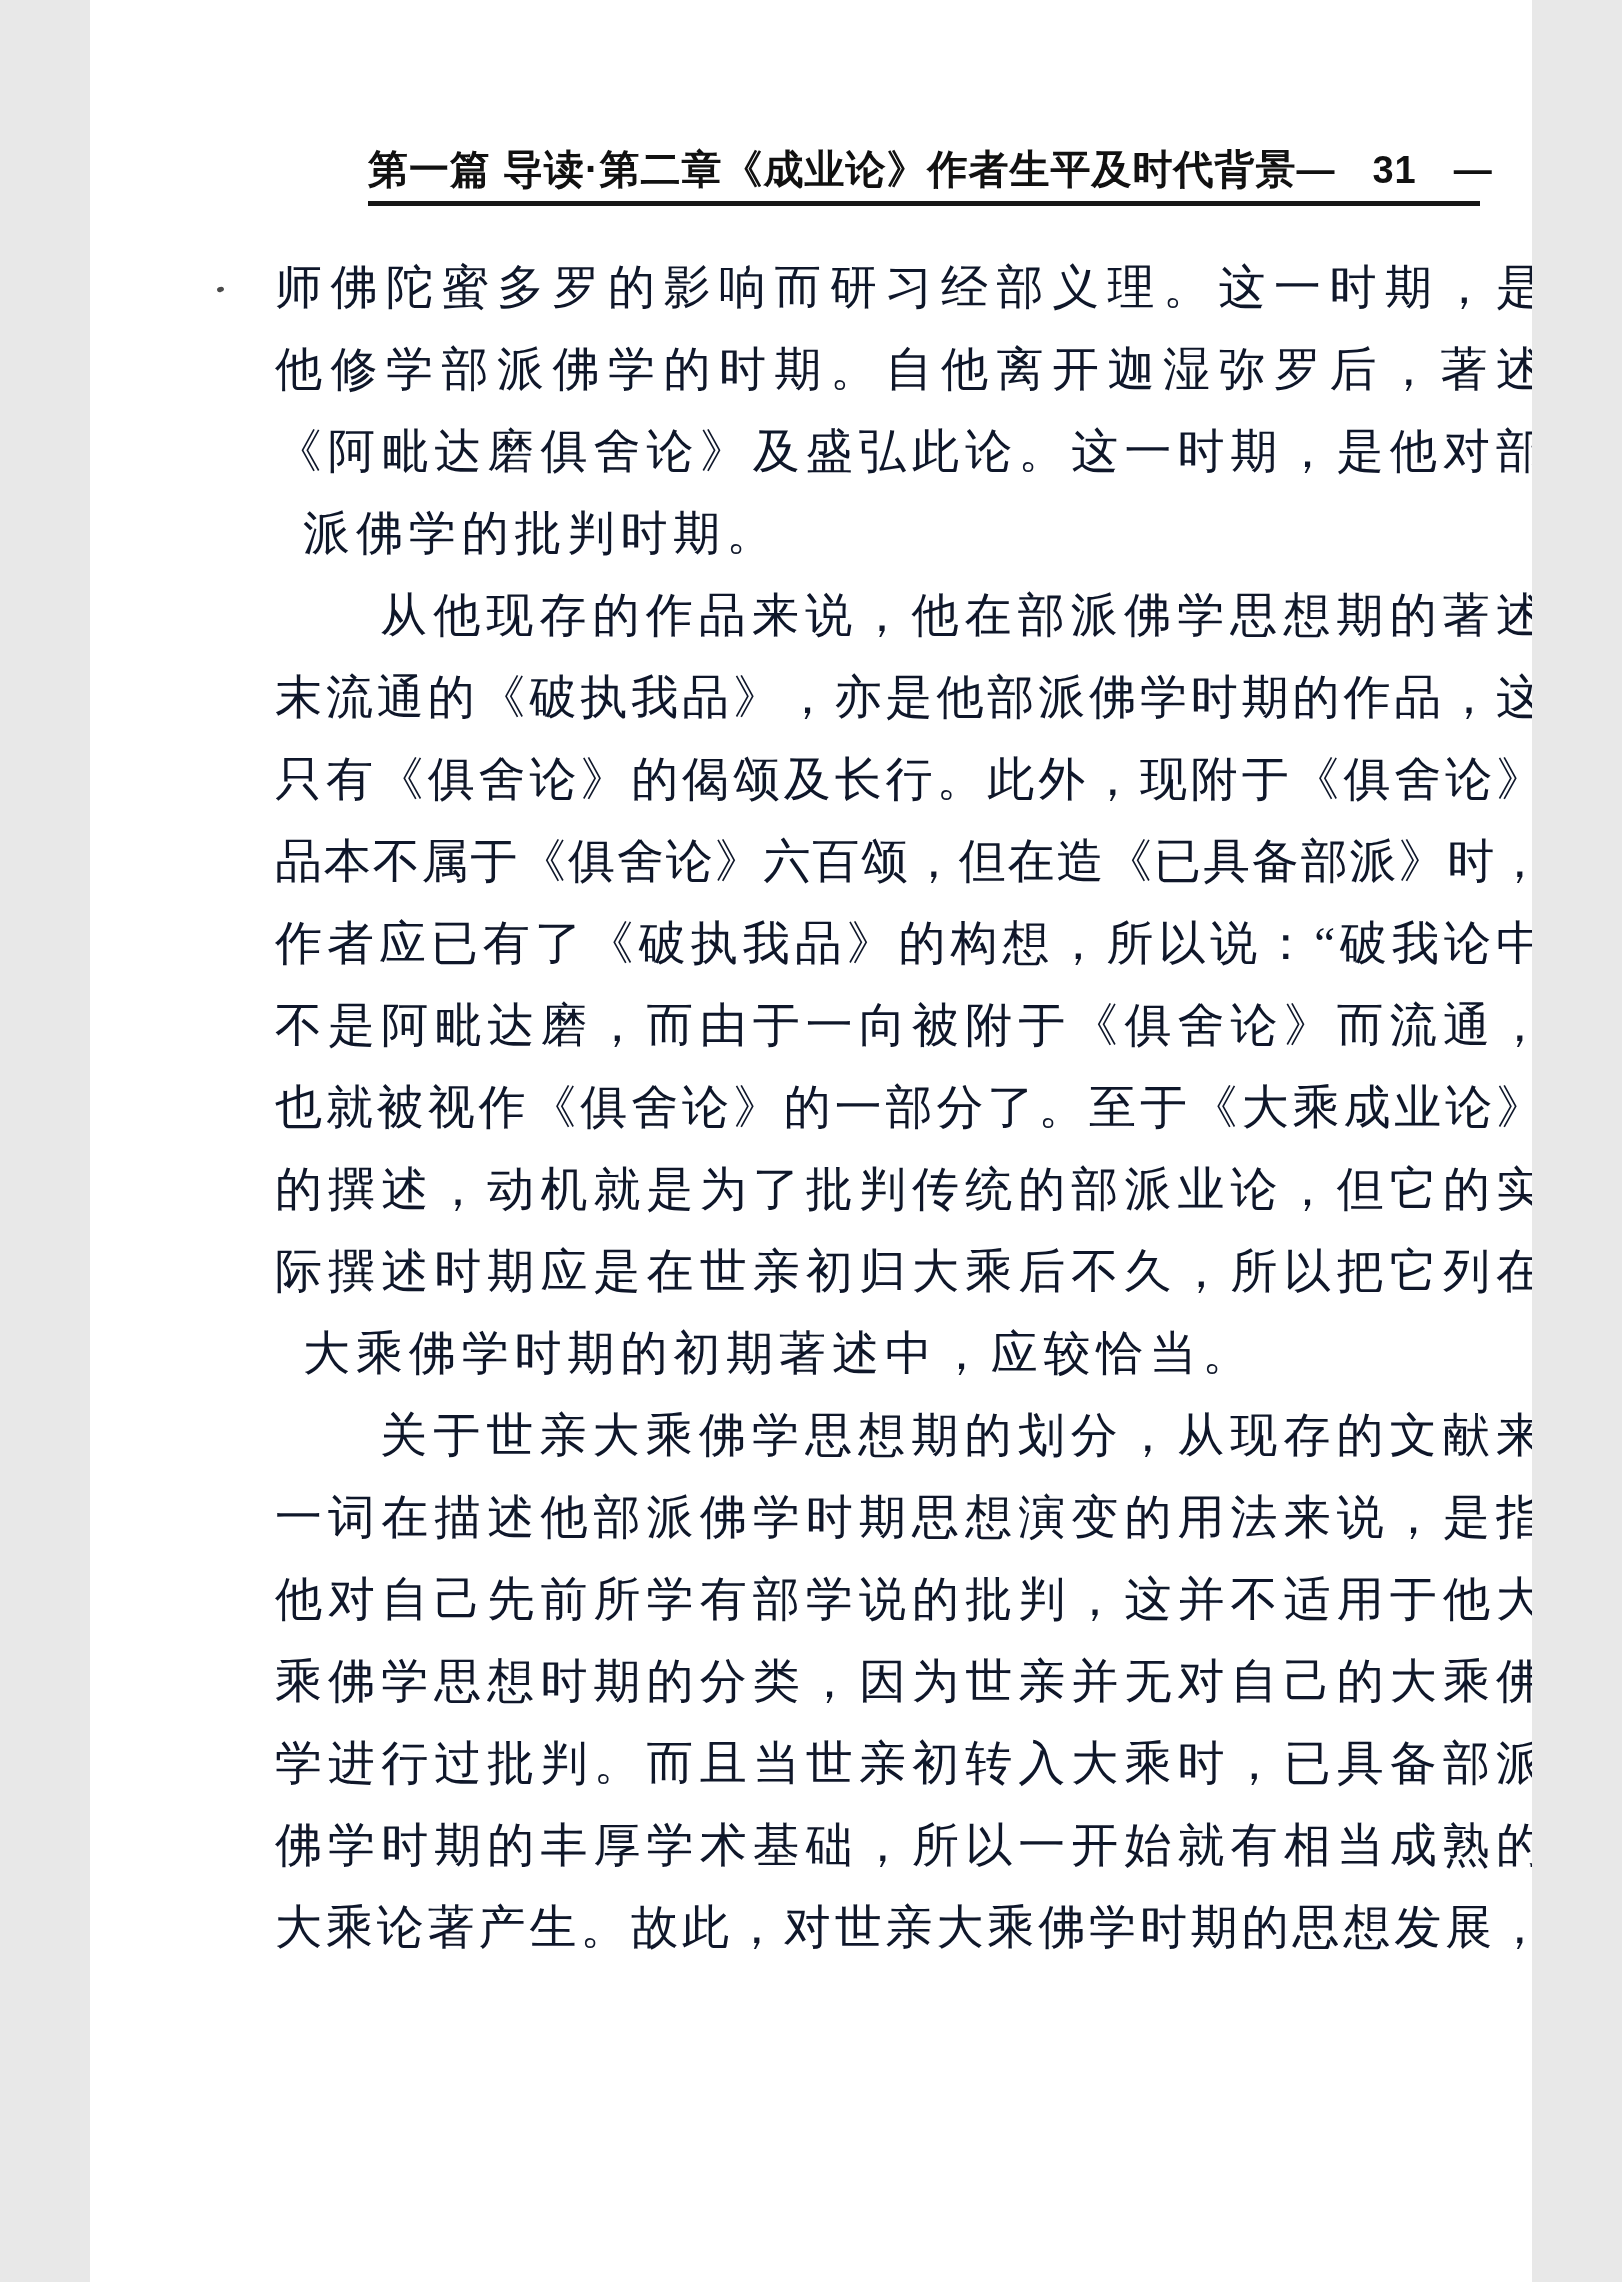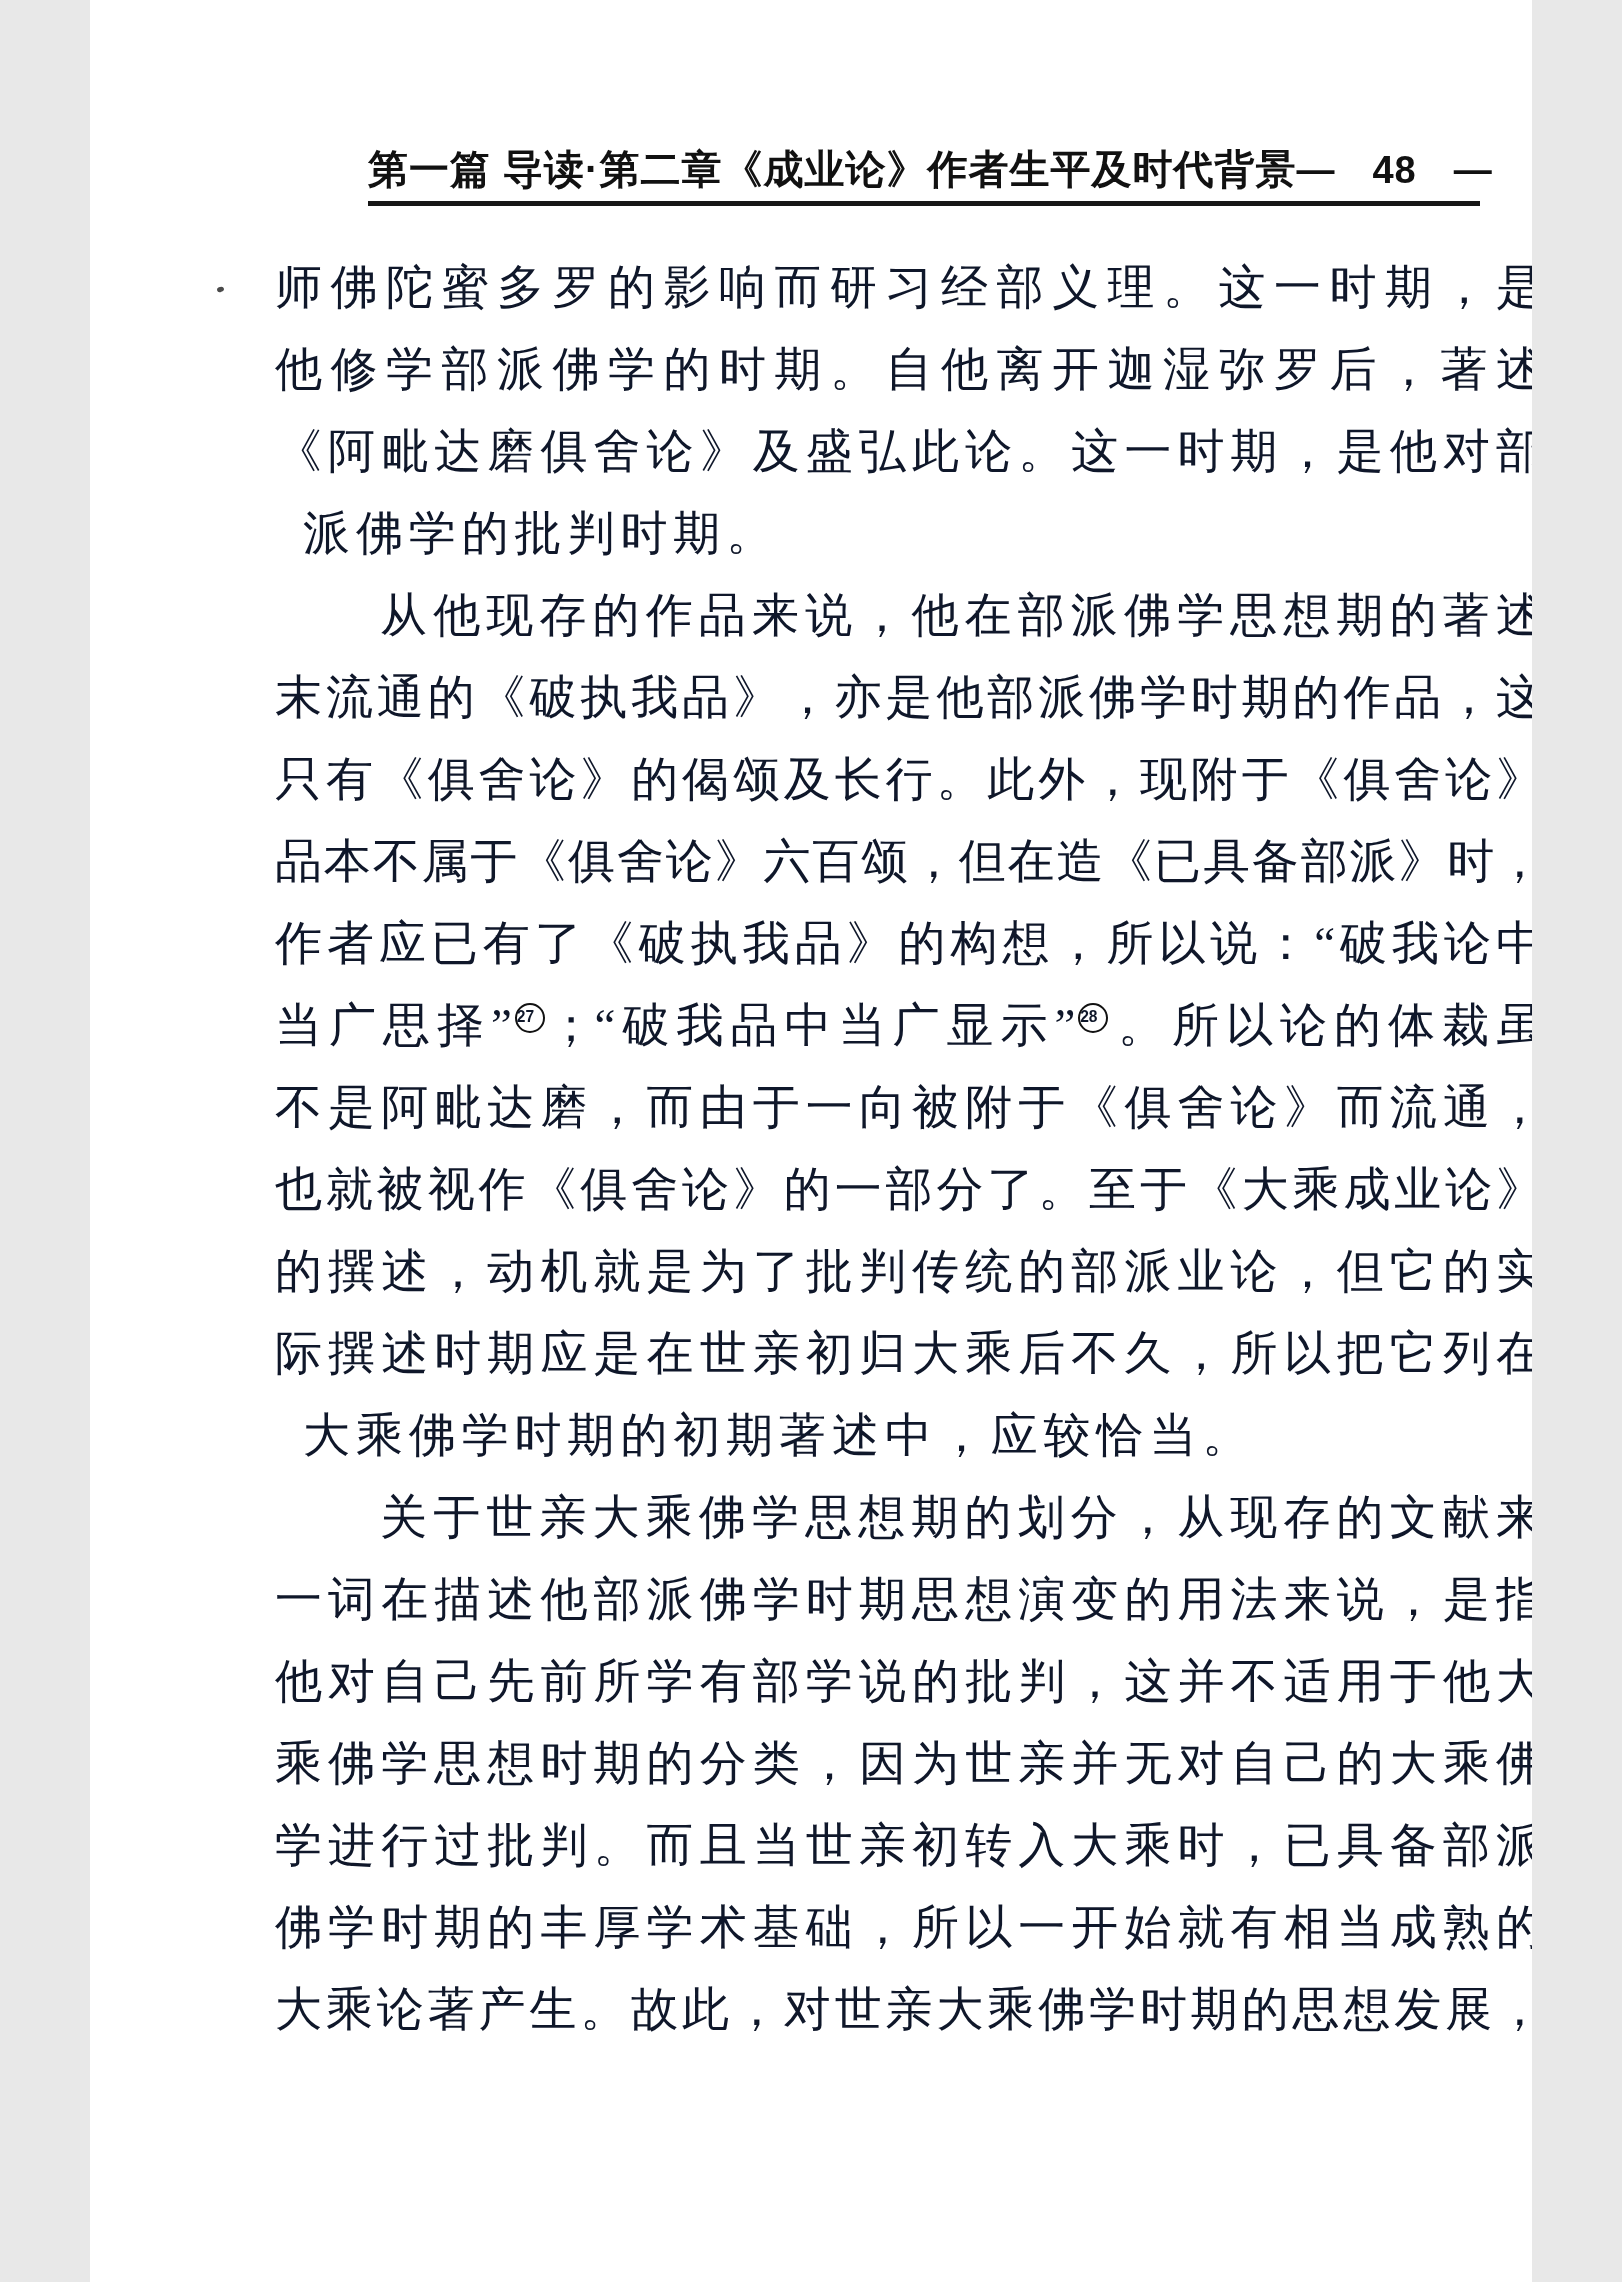--- a/index.html
+++ b/index.html
@@ -102,40 +102,39 @@
 </style>
 </head>
 <body>
 
 <div class="page">
 
   <div class="header">
     <span>第一篇 导读·第二章《成业论》作者生平及时代背景</span>
     <span class="pageno-group">
       <span>—</span>
-      <span>48</span>
+      <span>31</span>
       <span>—</span>
     </span>
   </div>
 
   <div class="header-rule"></div>
 
   <div class="speck"></div>
 
   <div class="body-text">
       <div class="line">师佛陀蜜多罗的影响而研习经部义理。这一时期，是</div>
       <div class="line">他修学部派佛学的时期。自他离开迦湿弥罗后，著述</div>
       <div class="line">《阿毗达磨俱舍论》及盛弘此论。这一时期，是他对部</div>
       <div class="line para-end">派佛学的批判时期。</div>
       <div class="line indent">从他现存的作品来说，他在部派佛学思想期的著述</div>
       <div class="line">末流通的《破执我品》，亦是他部派佛学时期的作品，这</div>
       <div class="line">只有《俱舍论》的偈颂及长行。此外，现附于《俱舍论》</div>
       <div class="line">品本不属于《俱舍论》六百颂，但在造《已具备部派》时，</div>
       <div class="line">作者应已有了《破执我品》的构想，所以说：“破我论中</div>
-      <div class="line">当广思择”<span class="fn">27</span>；“破我品中当广显示”<span class="fn">28</span>。所以论的体裁虽</div>
       <div class="line">不是阿毗达磨，而由于一向被附于《俱舍论》而流通，</div>
       <div class="line">也就被视作《俱舍论》的一部分了。至于《大乘成业论》</div>
       <div class="line">的撰述，动机就是为了批判传统的部派业论，但它的实</div>
       <div class="line">际撰述时期应是在世亲初归大乘后不久，所以把它列在</div>
       <div class="line para-end">大乘佛学时期的初期著述中，应较恰当。</div>
       <div class="line indent">关于世亲大乘佛学思想期的划分，从现存的文献来</div>
       <div class="line">一词在描述他部派佛学时期思想演变的用法来说，是指</div>
       <div class="line">他对自己先前所学有部学说的批判，这并不适用于他大</div>
       <div class="line">乘佛学思想时期的分类，因为世亲并无对自己的大乘佛</div>
       <div class="line">学进行过批判。而且当世亲初转入大乘时，已具备部派</div>

